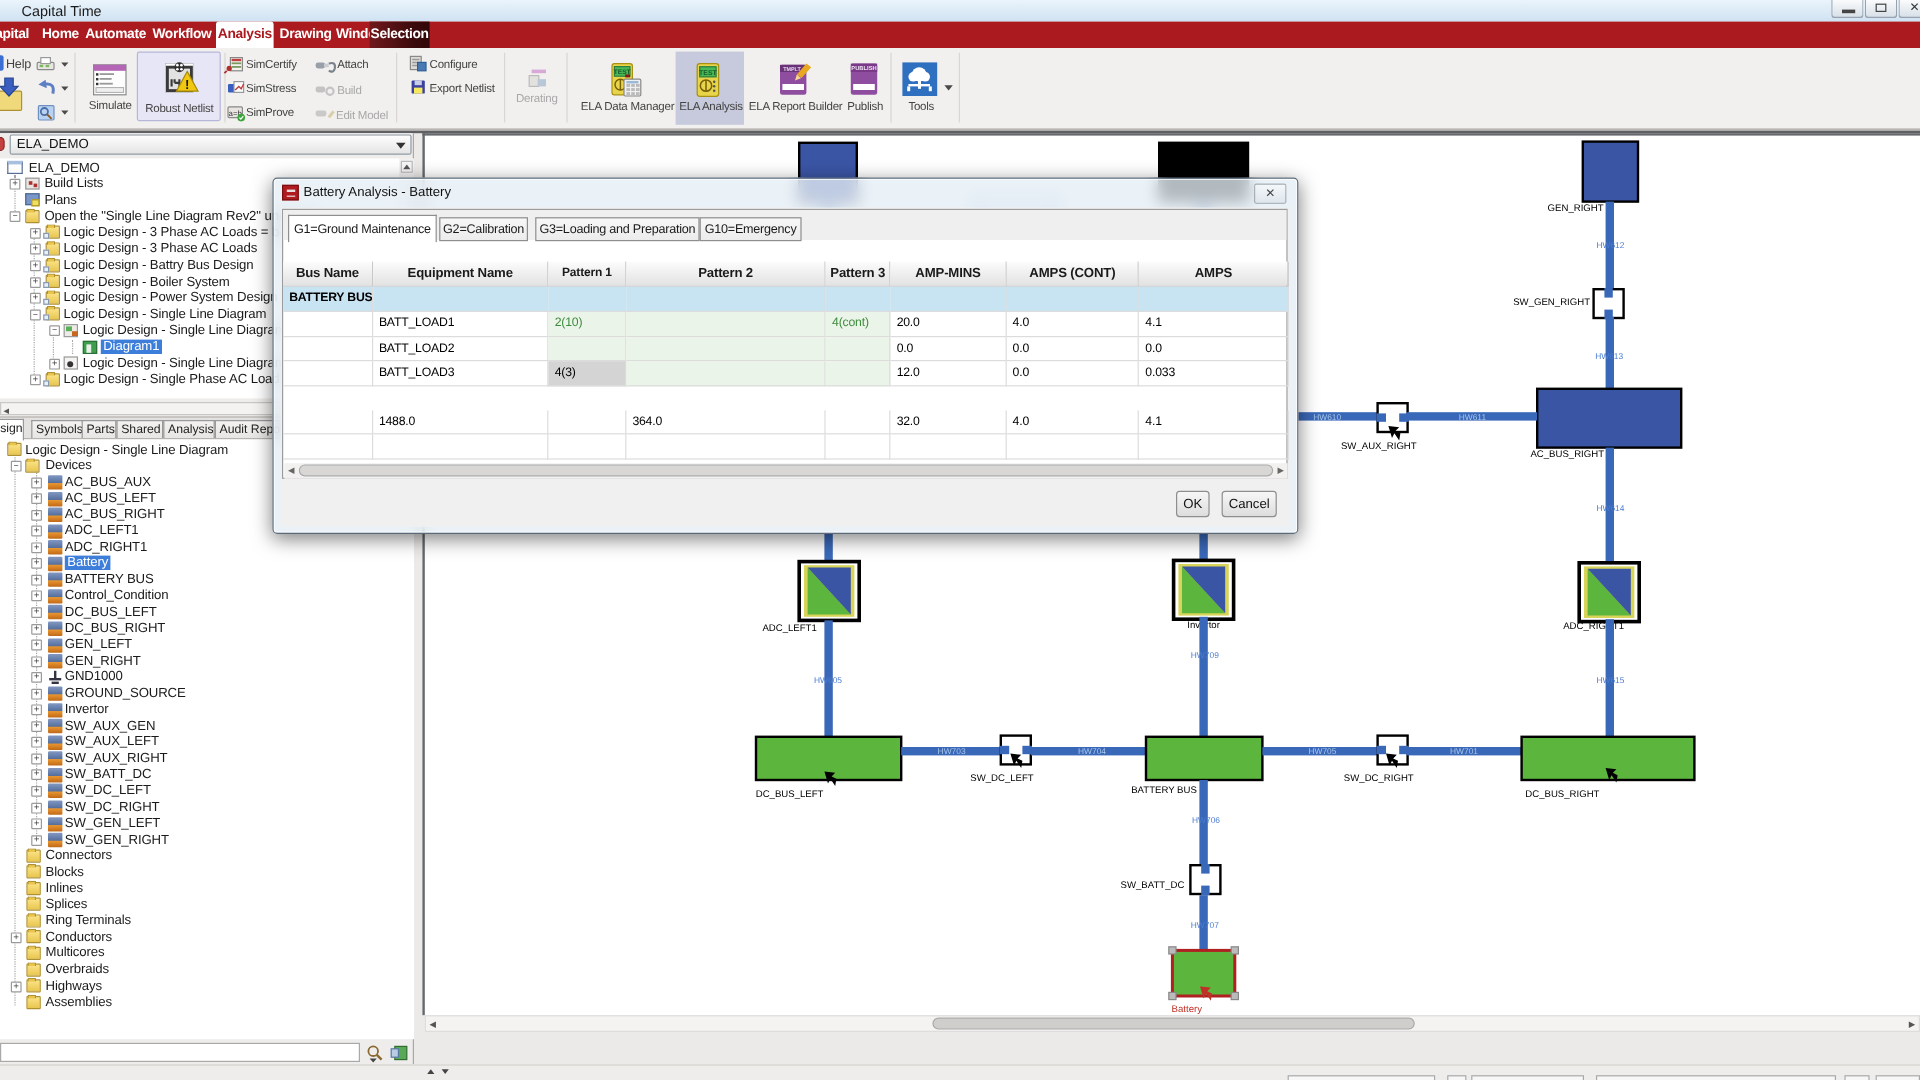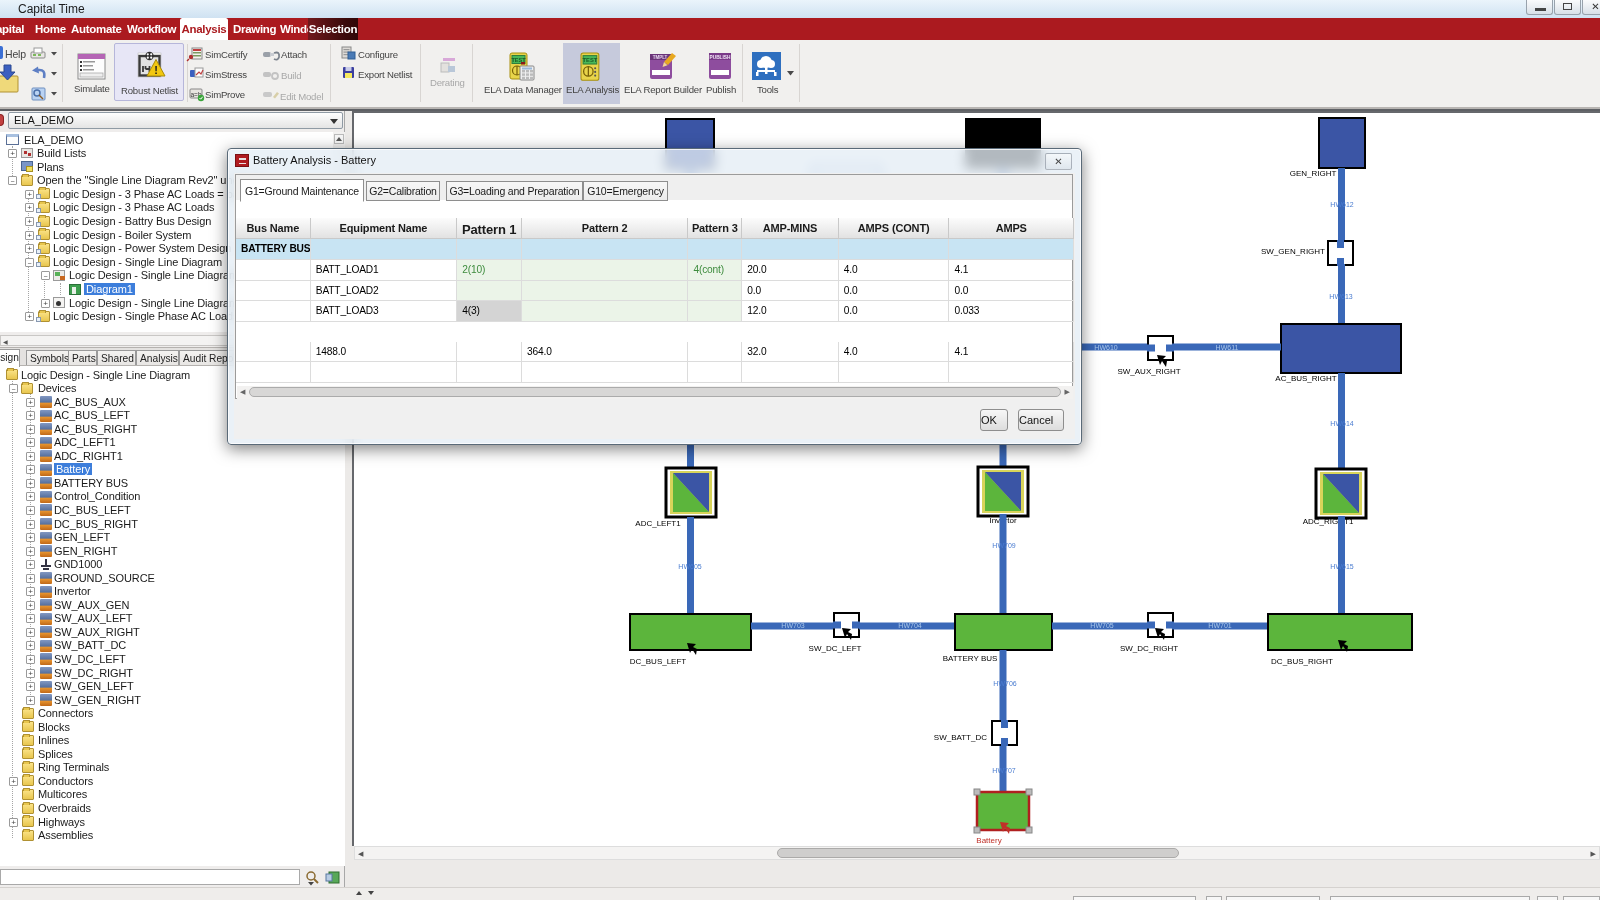--- a/index.html
+++ b/index.html
@@ -95,21 +95,21 @@
 .cell { border-right:1px solid #DCDCDC; border-bottom:1px solid #DCDCDC; padding:4px 0 0 5px; white-space:nowrap; overflow:hidden;}
 .blue { background:#C8E4F3; }
 .greencell { background:#EBF4E8; }
 .greentx { color:#3E8C3E; }
 .graycell { background:#D4D4D4; }
 .bold { font-weight:bold; }
 #dhscroll { position:absolute; left:1px; top:211px; width:836px; height:13px; background:#F2F1F0; }
 #dhthumb { position:absolute; left:12px; top:1px; width:812px; height:10px; background:#D8D7D6; border:1px solid #ABABAB; border-radius:5px; }
 .darr { position:absolute; top:2px; font-size:7px; color:#666; }
 .dbtn { position:absolute; top:236px; height:22px; background:linear-gradient(#F7F7F7,#DDDDDD);
-  border:1px solid #8E8E8E; border-radius:3px; font-size:11px; padding-top:4px; color:#111; }
+  border:1px solid #8E8E8E; border-radius:3px; font-size:11px; text-align:center; padding-top:4px; color:#111; }
 #dclose { position:absolute; right:9px; top:4px; width:27px; height:17px; color:#444; font-size:10px;
   text-align:center; line-height:16px; border:1px solid rgba(120,130,140,0.55); border-radius:2px;
   background:linear-gradient(rgba(252,253,254,0.6),rgba(216,224,232,0.6)); }
 </style>
 </head>
 <body>
 <div id="app">
 
   <div class="abs" id="canvas"></div>
   <svg class="abs" style="left:354px;top:113px" width="1246" height="733" viewBox="354 113 1246 733">
@@ -701,21 +701,21 @@
       <div id="dlgpanel">
         <div style="position:absolute;left:0;top:0;width:836px;height:25px;background:#EFEFEF"></div>
         <div class="dtab on" style="left:4px;width:124px">G1=Ground Maintenance</div>
         <div class="dtab" style="left:130px;width:74px">G2=Calibration</div>
         <div class="dtab" style="left:210px;width:137px">G3=Loading and Preparation</div>
         <div class="dtab" style="left:347px;width:85px">G10=Emergency</div>
         <div id="dtable">
             <div class="grow" style="top:17px;height:21px">
               <div class="gcell" style="width:75px;height:21px;padding-top:4px;font-size:11px">Bus Name</div>
               <div class="gcell" style="width:147px;height:21px;padding-top:4px;font-size:11px">Equipment Name</div>
-              <div class="gcell" style="width:65px;height:21px;padding-top:4px;font-size:13px">Pattern 1</div>
+              <div class="gcell" style="width:65px;height:21px;padding-top:4px;font-size:10px">Pattern 1</div>
               <div class="gcell" style="width:167px;height:21px;padding-top:4px;font-size:11px">Pattern 2</div>
               <div class="gcell" style="width:54px;height:21px;padding-top:4px;font-size:11px">Pattern 3</div>
               <div class="gcell" style="width:97px;height:21px;padding-top:4px;font-size:11px">AMP-MINS</div>
               <div class="gcell" style="width:111px;height:21px;padding-top:4px;font-size:11px">AMPS (CONT)</div>
               <div class="gcell" style="width:125px;height:21px;padding-top:4px;font-size:11px">AMPS</div>
             </div>
             <div class="grow" style="top:38px;height:21px">
               <div class="cell blue bold" style="width:75px;height:21px">BATTERY BUS</div>
               <div class="cell blue" style="width:147px;height:21px"></div>
               <div class="cell blue" style="width:65px;height:21px"></div>

